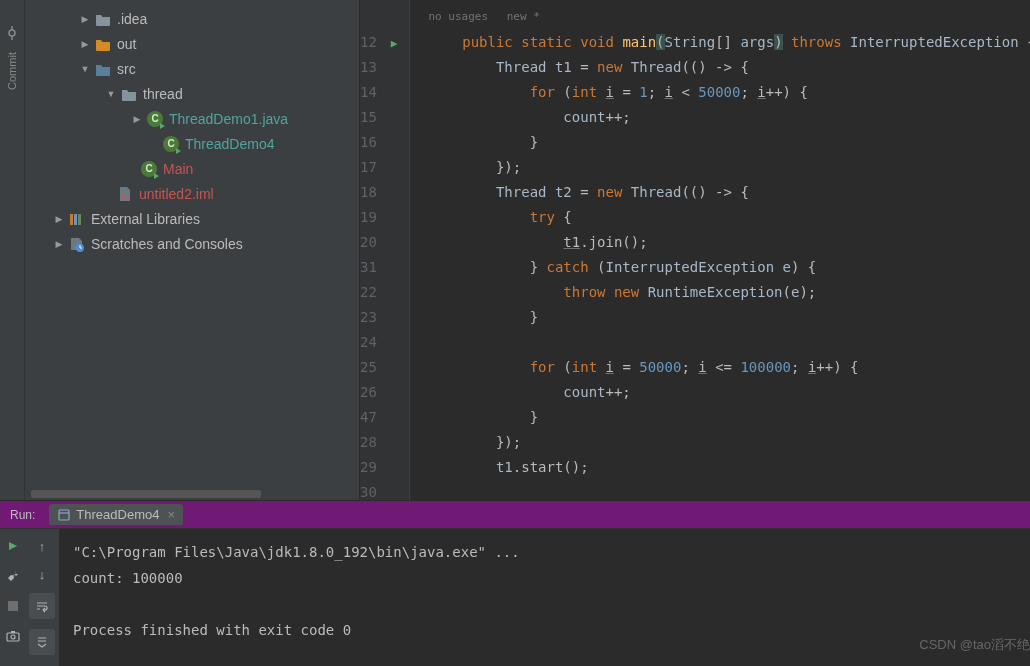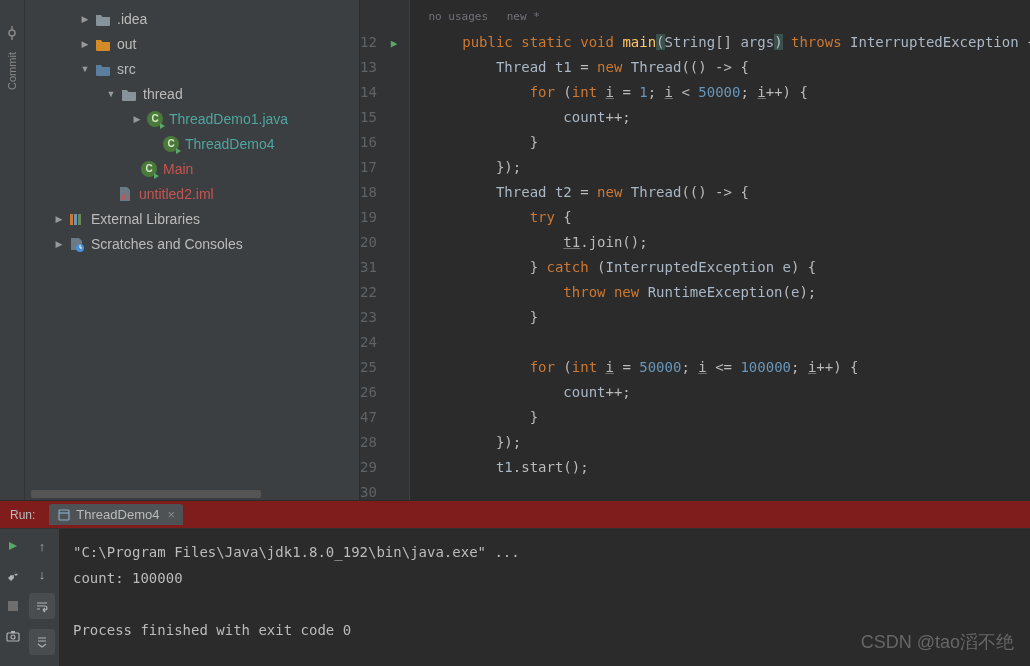--- a/index.html
+++ b/index.html
@@ -37,32 +37,32 @@
 .hints span { margin-right:12px; }
 .code-lines { padding-top:30px; padding-left:18px; line-height:25px; white-space:pre; }
 .k { color:#cc7832;text-align:center; }
 .t { color:#a9b7c6;margin-top:28px; }
 .n { color:#6897bb; }
 .m { color:#ffc66d; }
 .hl-paren { background:#3b514d; }
 .underline { text-decoration:underline; text-decoration-color:#707070; }
 
 .run-panel { height:166px; border-top:1px solid #2b2b2b; background:#3c3f41; display:flex; flex-direction:column; }
-.run-header { height:28px; display:flex; align-items:center; padding-left:10px; border-bottom:1px solid #323232; background:#7f1d1d; }
+.run-header { height:28px; display:flex; align-items:center; padding-left:10px; border-bottom:1px solid #323232; background:#701a75; }
 .run-header .label { font-size:12px; color:#bbbbbb; margin-right:14px; }
 .run-tab { display:flex; align-items:center; background:#4e5254; padding:3px 8px; border-radius:3px 3px 0 0; }
 .run-tab svg { margin-right:5px; }
 .run-tab .close { margin-left:8px; color:#888; cursor:pointer; }
 .run-body { flex:1; display:flex; }
 .run-tools { width:25px; display:flex; flex-direction:column; align-items:center; padding-top:8px; gap:12px; }
 .run-tools2 { width:34px; display:flex; flex-direction:column; align-items:center; padding-top:8px; gap:10px; }
 .tool-ic { width:18px; height:18px; display:flex; align-items:center; justify-content:center; cursor:pointer; color:#afb1b3; }
 .tool-btn { width:26px; height:26px; display:flex; align-items:center; justify-content:center; border-radius:3px; background:#4a4d4f; color:#afb1b3; cursor:pointer; }
 .console { flex:1; background:#2b2b2b; font-family:"Consolas",monospace; font-size:14px; color:#bbbbbb; padding:10px 14px; line-height:26px; white-space:pre; }
-.watermark { position:absolute; right:16px; bottom:12px; color:#9a9a9a88; font-size:18px; }
+.watermark { position:absolute; right:0; bottom:12px; color:#9a9a9a88; font-size:13px; }
 .bottom-label { position:absolute; left:2px; bottom:6px; transform:rotate(-90deg); transform-origin:left bottom; font-size:11px; color:#888; }
 </style>
 </head>
 <body>
 
 <div class="main-row">
   <div class="left-gutter">
     <svg width="14" height="14" viewBox="0 0 14 14">
         <circle cx="7" cy="7" r="3" fill="none" stroke="#888" stroke-width="1.5"></circle>
         <line x1="7" y1="0" x2="7" y2="4" stroke="#888" stroke-width="1.5"></line>

